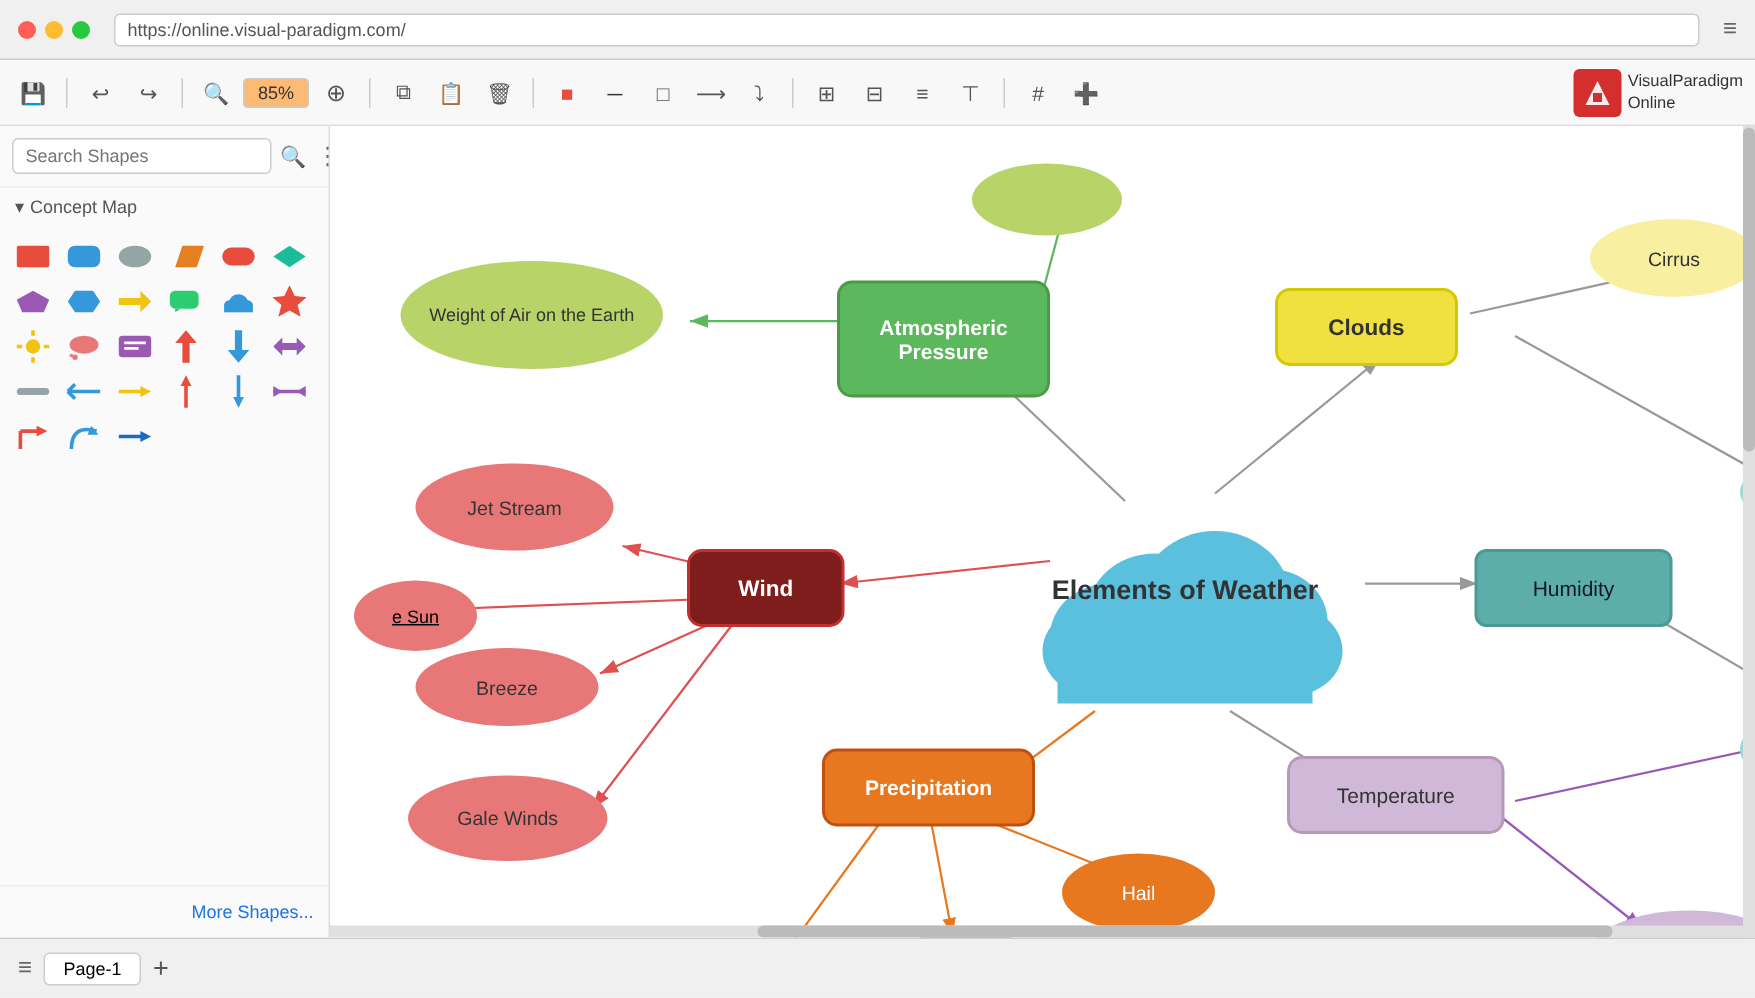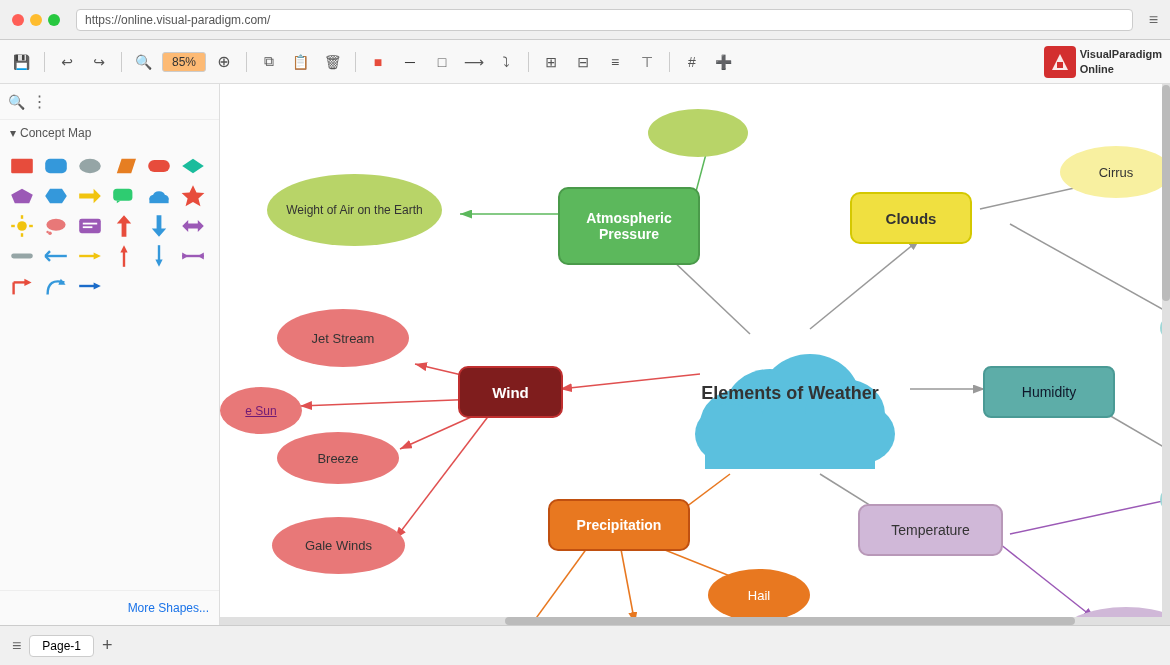--- a/index.html
+++ b/index.html
@@ -64,21 +64,21 @@
       margin-left: auto;
       display: flex; align-items: center; gap: 4px;
     }
     .vp-logo-icon {
       width: 32px; height: 32px;
       background: #d32f2f;
       border-radius: 4px;
       display: flex; align-items: center; justify-content: center;
       color: white; font-size: 10px; font-weight: bold;
     }
-    .vp-logo-text { font-size: 11px; color: #333; line-height: 1.3; font-weight: bold; }
+    .vp-logo-text { font-size: 11px; color: #333; line-height: 1.3; }
 
     
     .main-layout {
       display: flex;
       height: calc(665px - 40px - 44px - 40px);
     }
 
     
     .sidebar {
       width: 220px;
@@ -256,20 +256,21 @@
       <div>VisualParadigm</div>
       <div>Online</div>
     </div>
   </div>
 </div>
 
 <div class="main-layout">
 
   <div class="sidebar">
     <div class="search-bar">
+      <input class="search-input" type="text" placeholder="Search Shapes" style="">
       <button class="search-icon-btn">🔍</button>
       <button class="sidebar-menu-btn">⋮</button>
     </div>
     <div class="sidebar-section">
       <span>▾</span>
       <span>Concept Map</span>
     </div>
     <div class="shape-grid">
 
       <div class="shape-item">
@@ -568,21 +569,21 @@
     </div>
 
     <div class="node ellipse" style="left:840px; top:62px; width:112px; height:52px; background:#f8f0a0; color:#333; font-size:13px; font-weight:500;">
       <span>Cirrus</span>
     </div>
 
     <div class="node ellipse" style="left:940px; top:218px; width:115px; height:52px; background:#a0d8d8; color:#333; font-size:12px; font-weight:500;">
       
     </div>
 
-    <div class="node ellipse" style="left:0px; top:303px; width:82px; height:47px; background:#e87878; color:#701a75; font-size:12px; font-weight:500;text-decoration:underline;">
+    <div class="node ellipse" style="left:16px; top:303px; width:82px; height:47px; background:#e87878; color:#000000; font-size:12px; font-weight:500;text-decoration:underline;">
       <span>e Sun</span>
     </div>
 
     <div class="node ellipse" style="left:940px; top:392px; width:82px; height:47px; background:#a0d8d8; color:#333; font-size:12px; font-weight:500;">
       
     </div>
 
     <div class="node ellipse" style="left:428px; top:25px; width:100px; height:48px; background:#b8d468; color:#333; font-size:12px; font-weight:500;">
     </div>
 

